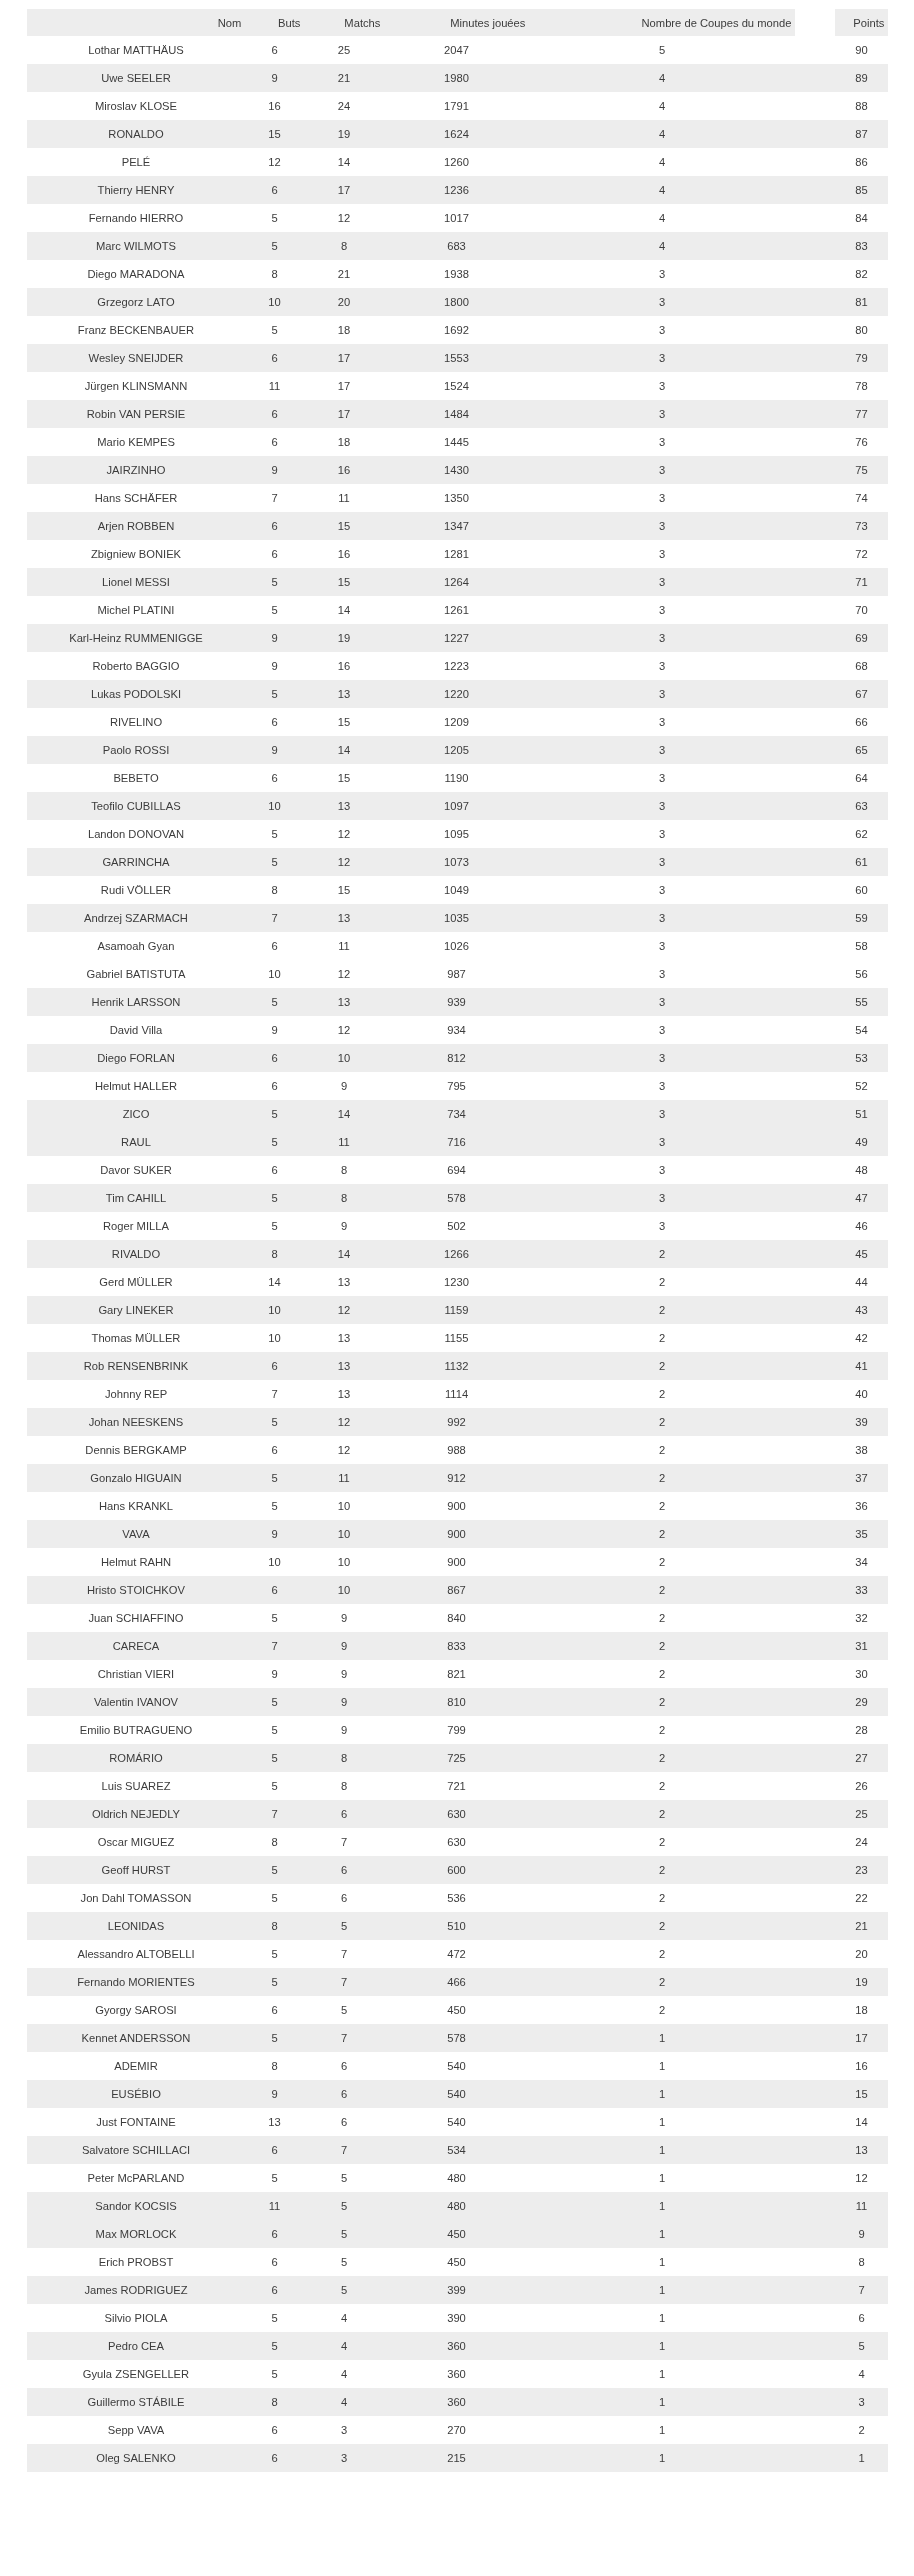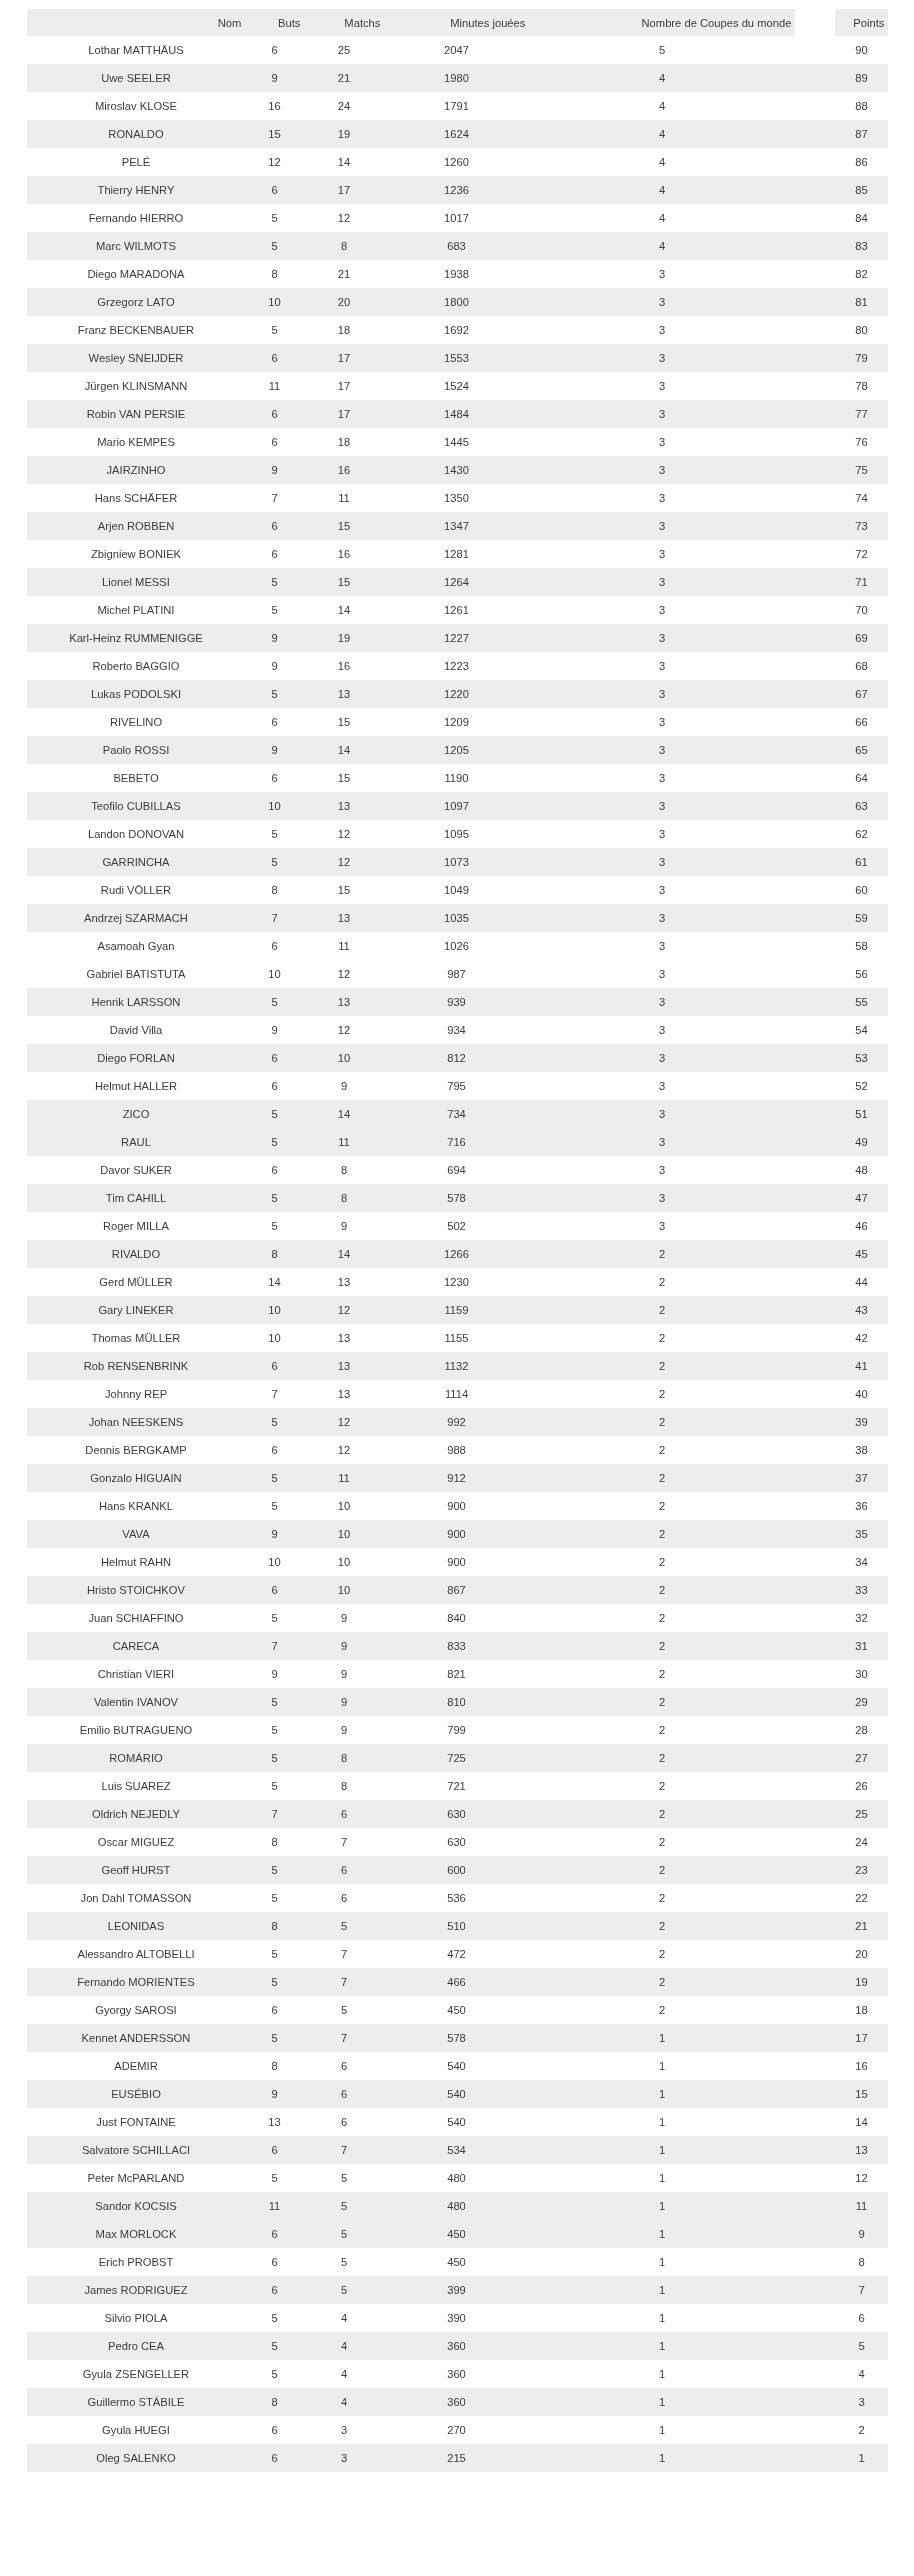--- a/index.html
+++ b/index.html
@@ -852,21 +852,21 @@
         <tr class="alt">
           <td>Guillermo STÁBILE</td>
           <td>8</td>
           <td>4</td>
           <td>360</td>
           <td>1</td>
           <td class="gapcell"></td>
           <td>3</td>
         </tr>
         <tr>
-          <td>Gyula HUEGI</td>
+          <td>Sepp VAVA</td>
           <td>6</td>
           <td>3</td>
           <td>270</td>
           <td>1</td>
           <td class="gap"></td>
           <td>2</td>
         </tr>
         <tr class="alt">
           <td>Oleg SALENKO</td>
           <td>6</td>

